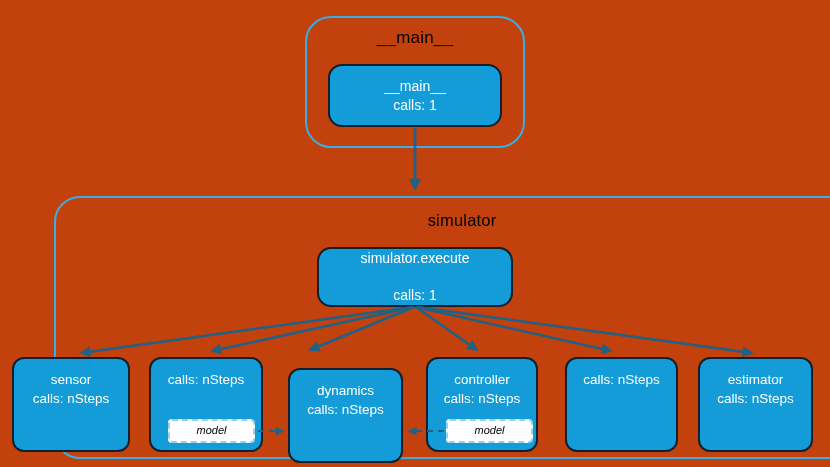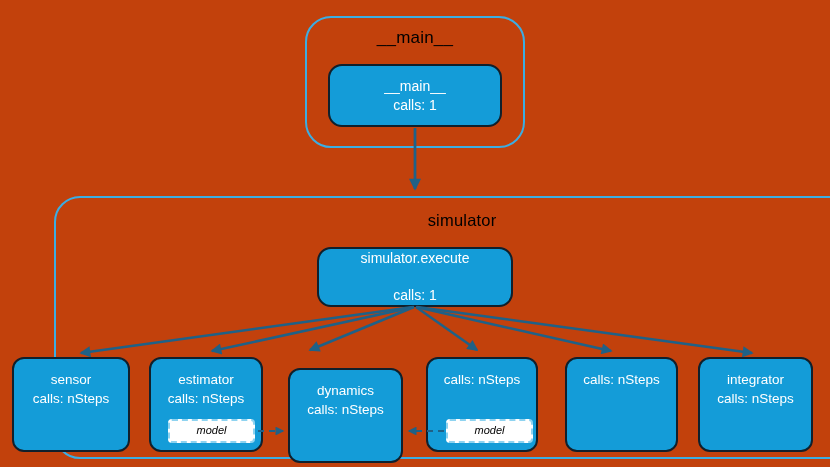--- a/index.html
+++ b/index.html
@@ -89,39 +89,39 @@
     <span class="line" style="font-size:14px;">simulator.execute</span>
     <span class="line" style="font-size:14px;">calls: 1</span>
   </div>
 
   <div class="node toplabel" style="left:12px; top:357px; width:118px; height:95px;">
     <span class="line">sensor</span>
     <span class="line">calls: nSteps</span>
   </div>
 
   <div class="node toplabel" style="left:149px; top:357px; width:114px; height:95px;">
-    <span class="line">estimator</span>
     <span class="line">calls: nSteps</span>
   </div>
 
   <div class="node toplabel" style="left:288px; top:368px; width:115px; height:95px;">
     <span class="line">dynamics</span>
     <span class="line">calls: nSteps</span>
   </div>
 
   <div class="node toplabel" style="left:426px; top:357px; width:112px; height:95px;">
+    <span class="line">controller</span>
     <span class="line">calls: nSteps</span>
   </div>
 
   <div class="node toplabel" style="left:565px; top:357px; width:113px; height:95px;">
     <span class="line">calls: nSteps</span>
   </div>
 
   <div class="node toplabel" style="left:698px; top:357px; width:115px; height:95px;">
-    <span class="line">integrator</span>
+    <span class="line">estimator</span>
     <span class="line">calls: nSteps</span>
   </div>
 
   <div class="model-box" style="left:168px; top:419px; width:87px; height:24px;">model</div>
 
   <div class="model-box" style="left:446px; top:419px; width:87px; height:24px;">model</div>
 
   <svg class="edges" viewBox="0 0 830 467">
     <defs>
       <marker id="ah" viewBox="0 0 10 10" refX="8.5" refY="5" markerWidth="5" markerHeight="4.4" orient="auto">

